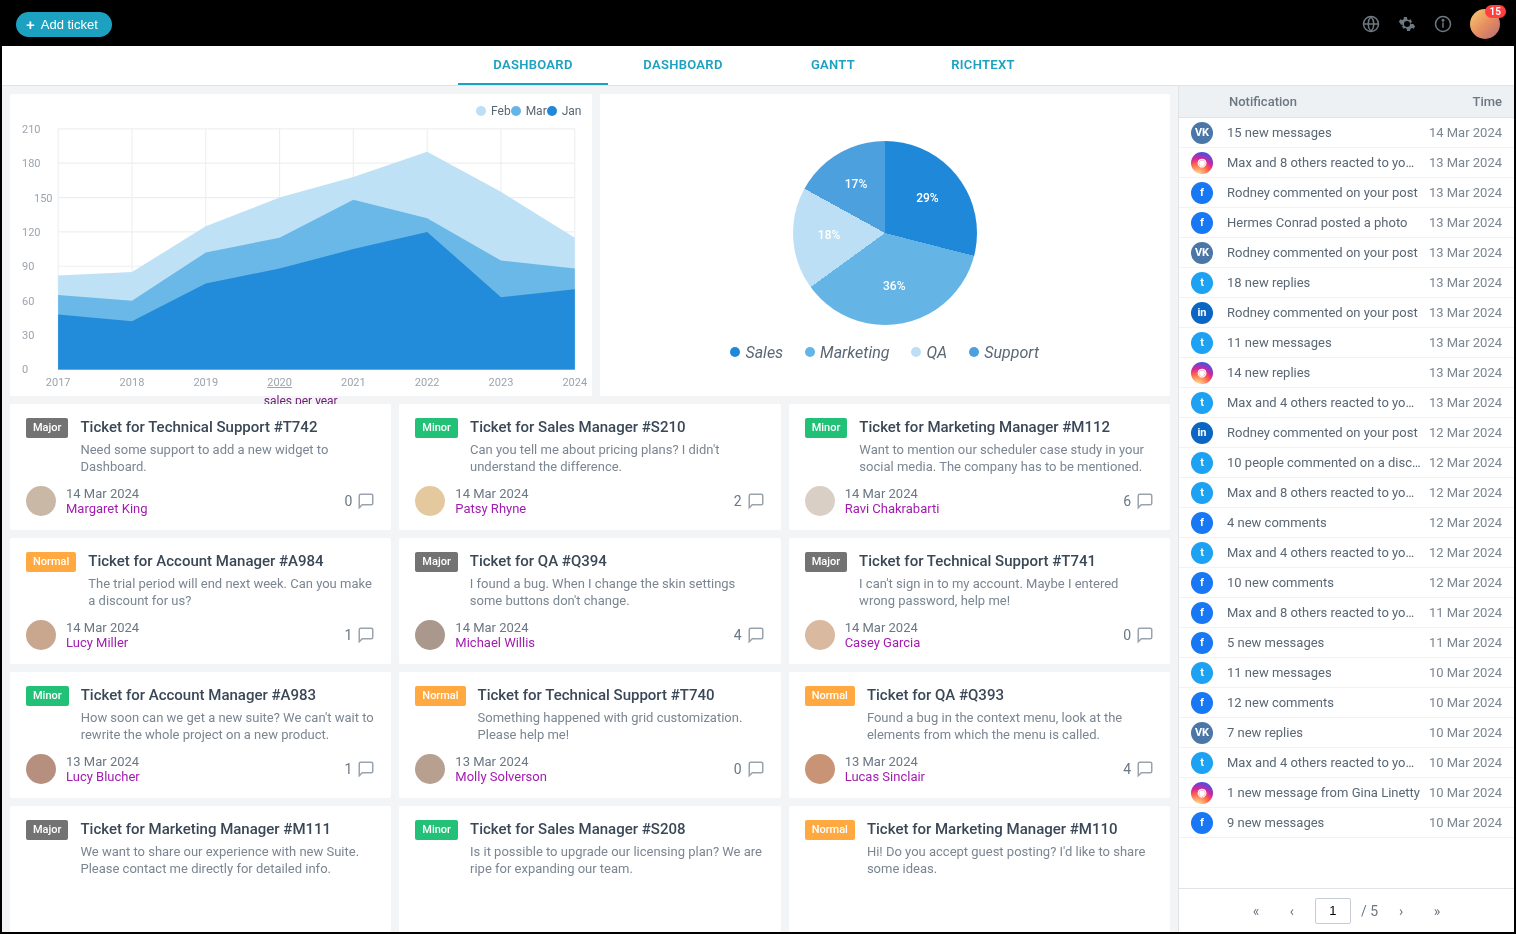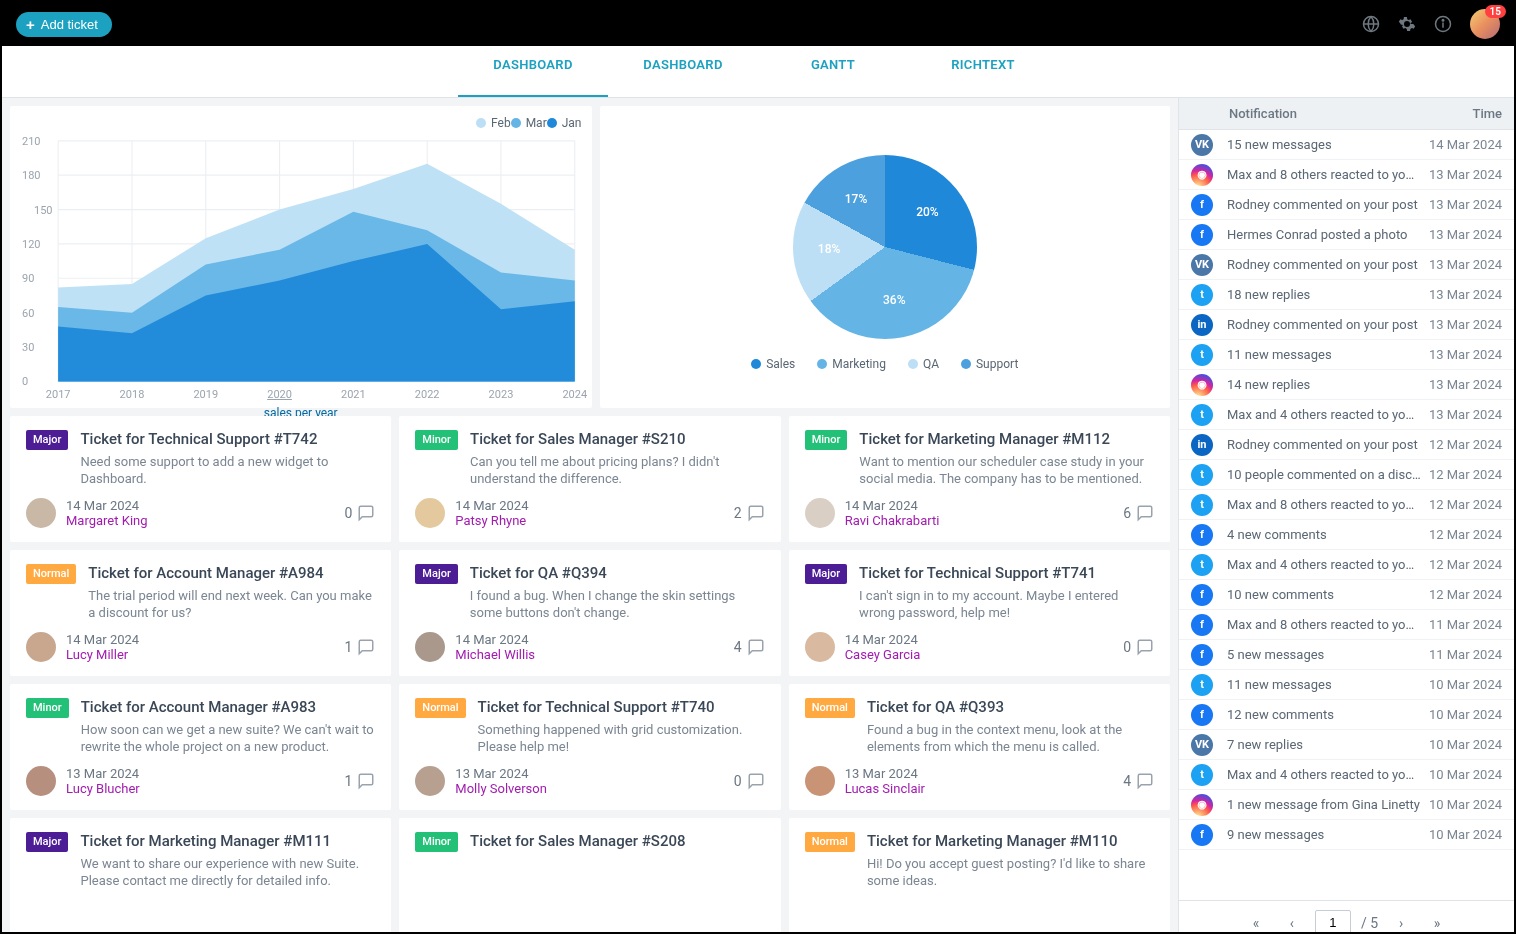--- a/index.html
+++ b/index.html
@@ -35,21 +35,21 @@
   gap: 6px;
 }
 .add-ticket .plus { font-weight: bold; font-size: 15px; line-height: 1; }
 .topbar-right { display: flex; align-items: center; gap: 18px; }
 .top-icon { color: #6e7881; cursor: pointer; display: flex; align-items: center; }
 .avatar-wrap { position: relative; }
 .avatar-circle { width: 30px; height: 30px; border-radius: 50%; background: linear-gradient(135deg,#f5ce73,#e98f5f,#b46a77); display:block; }
 .avatar-badge { position: absolute; top: -4px; right: -6px; background: #ff4040; color:#fff; font-size: 10px; border-radius: 9px; padding: 1px 5px; font-weight:600; }
 
 .tabbar {
-  height: 52px;
+  height: 40px;
   border-bottom: 1px solid #e0e4e8;
   display: flex;
   justify-content: center;
   gap: 0;
 }
 .tabbar .tab {
   width: 150px;
   text-align: center;
   line-height: 38px;
   font-size: 13px;
@@ -100,36 +100,36 @@
   justify-content: flex-end;
   margin-bottom: 4px;
 }
 .leg-item { display:flex; align-items:center; gap:5px; }
 .leg-dot { width:10px; height:10px; border-radius:50%; display:inline-block; }
 .area-chart {
   flex: 1;
   position: relative;
 }
 .axis-label { position:absolute; font-size:11px; color:#9ba4ae; }
-.xcap { position:absolute; bottom:-2px; left:50%; transform:translateX(-50%); font-size:12px; color:#0369a1; }
+.xcap { position:absolute; bottom:-2px; left:50%; transform:translateX(-50%); font-size:12px; color:#701a75; }
 
 .pie-wrap { flex:1; display:flex; flex-direction:column; align-items:center; justify-content:center; }
 .pie {
   width: 184px; height: 184px; border-radius:50%;
   background: conic-gradient(
     #1f88d9 0deg 104.4deg,
     #64b5e6 104.4deg 234deg,
     #bcdff5 234deg 298.8deg,
     #4da0de 298.8deg 360deg
   );
   position: relative;
   margin-top: 8px;
 }
 .pie .plabel { position:absolute; color:#fff; font-size:12px; font-weight:500; }
-.pie-legend { display:flex; gap:22px; margin-top:18px; font-size:12px; color:#5a6774; }
+.pie-legend { display:flex; gap:22px; margin-top:18px; font-size:16px; color:#5a6774;font-style:italic; }
 
 .tickets-grid {
   display: grid;
   grid-template-columns: repeat(3, 1fr);
   gap: 8px;
 }
 .ticket-card {
   background: #fff;
   border-radius: 2px;
   padding: 14px 16px 12px;
@@ -139,21 +139,21 @@
 .ticket-top { display:flex; gap:12px; align-items:flex-start; }
 .badge {
   font-size: 11px;
   color: #fff;
   padding: 2px 7px;
   border-radius: 2px;
   font-weight: 500;
   flex-shrink: 0;
   line-height: 16px;
 }
-.badge.major { background: #4c1d95; }
+.badge.major { background: #737373; }
 .badge.minor { background: #22c177; }
 .badge.normal { background: #ffa940; }
 .ticket-body { flex:1; }
 .ticket-title { font-size: 15px; color:#3a4756; font-weight:500; margin-bottom:4px; line-height:1.25; }
 .ticket-desc { font-size: 13px; color:#7b8692; line-height:1.35; }
 .ticket-meta { display:flex; align-items:center; gap:10px; margin-top:10px; }
 .ticket-avatar { width:30px; height:30px; border-radius:50%; background:#cfd6dd; flex-shrink:0; }
 .meta-text { flex:1; }
 .meta-date { font-size:13px; color:#6b7783; }
 .meta-name { font-size:13px; color:#a21caf; }
@@ -293,21 +293,21 @@
               <div class="axis-label" style="top: 89.6%; left: 85.6571%; transform: translateX(-50%);">2023</div>
               <div class="axis-label" style="top: 89.6%; left: 98.8%; transform: translateX(-50%);">2024</div>
             </div>
           <div class="xcap">sales per year</div>
         </div>
       </div>
 
       <div class="chart-card">
         <div class="pie-wrap">
           <div class="pie" id="pie">
-              <div class="plabel" style="left: 123.459px; top: 50.2901px;">20%</div>
+              <div class="plabel" style="left: 123.459px; top: 50.2901px;">29%</div>
               <div class="plabel" style="left: 90.306px; top: 138.026px;">36%</div>
               <div class="plabel" style="left: 25.1085px; top: 87.4535px;">18%</div>
               <div class="plabel" style="left: 52.0027px; top: 36.6592px;">17%</div>
             </div>
           <div class="pie-legend" id="pie-legend">
               <span class="leg-item">
                 <span class="leg-dot" style="background:#1f88d9"></span>
                 <span>Sales</span>
               </span>
               <span class="leg-item">
@@ -542,20 +542,21 @@
           <div class="ticket-title">Ticket for Marketing Manager #M111</div>
           <div class="ticket-desc">We want to share our experience with new Suite. Please contact me directly for detailed info.</div>
         </div>
       </div>
       </div>
         <div class="ticket-card">
       <div class="ticket-top">
         <span class="badge minor">Minor</span>
         <div class="ticket-body">
           <div class="ticket-title">Ticket for Sales Manager #S208</div>
+          <div class="ticket-desc">Is it possible to upgrade our licensing plan? We are ripe for expanding our team.</div>
         </div>
       </div>
       </div>
         <div class="ticket-card">
       <div class="ticket-top">
         <span class="badge normal">Normal</span>
         <div class="ticket-body">
           <div class="ticket-title">Ticket for Marketing Manager #M110</div>
           <div class="ticket-desc">Hi! Do you accept guest posting? I'd like to share some ideas.</div>
         </div>

